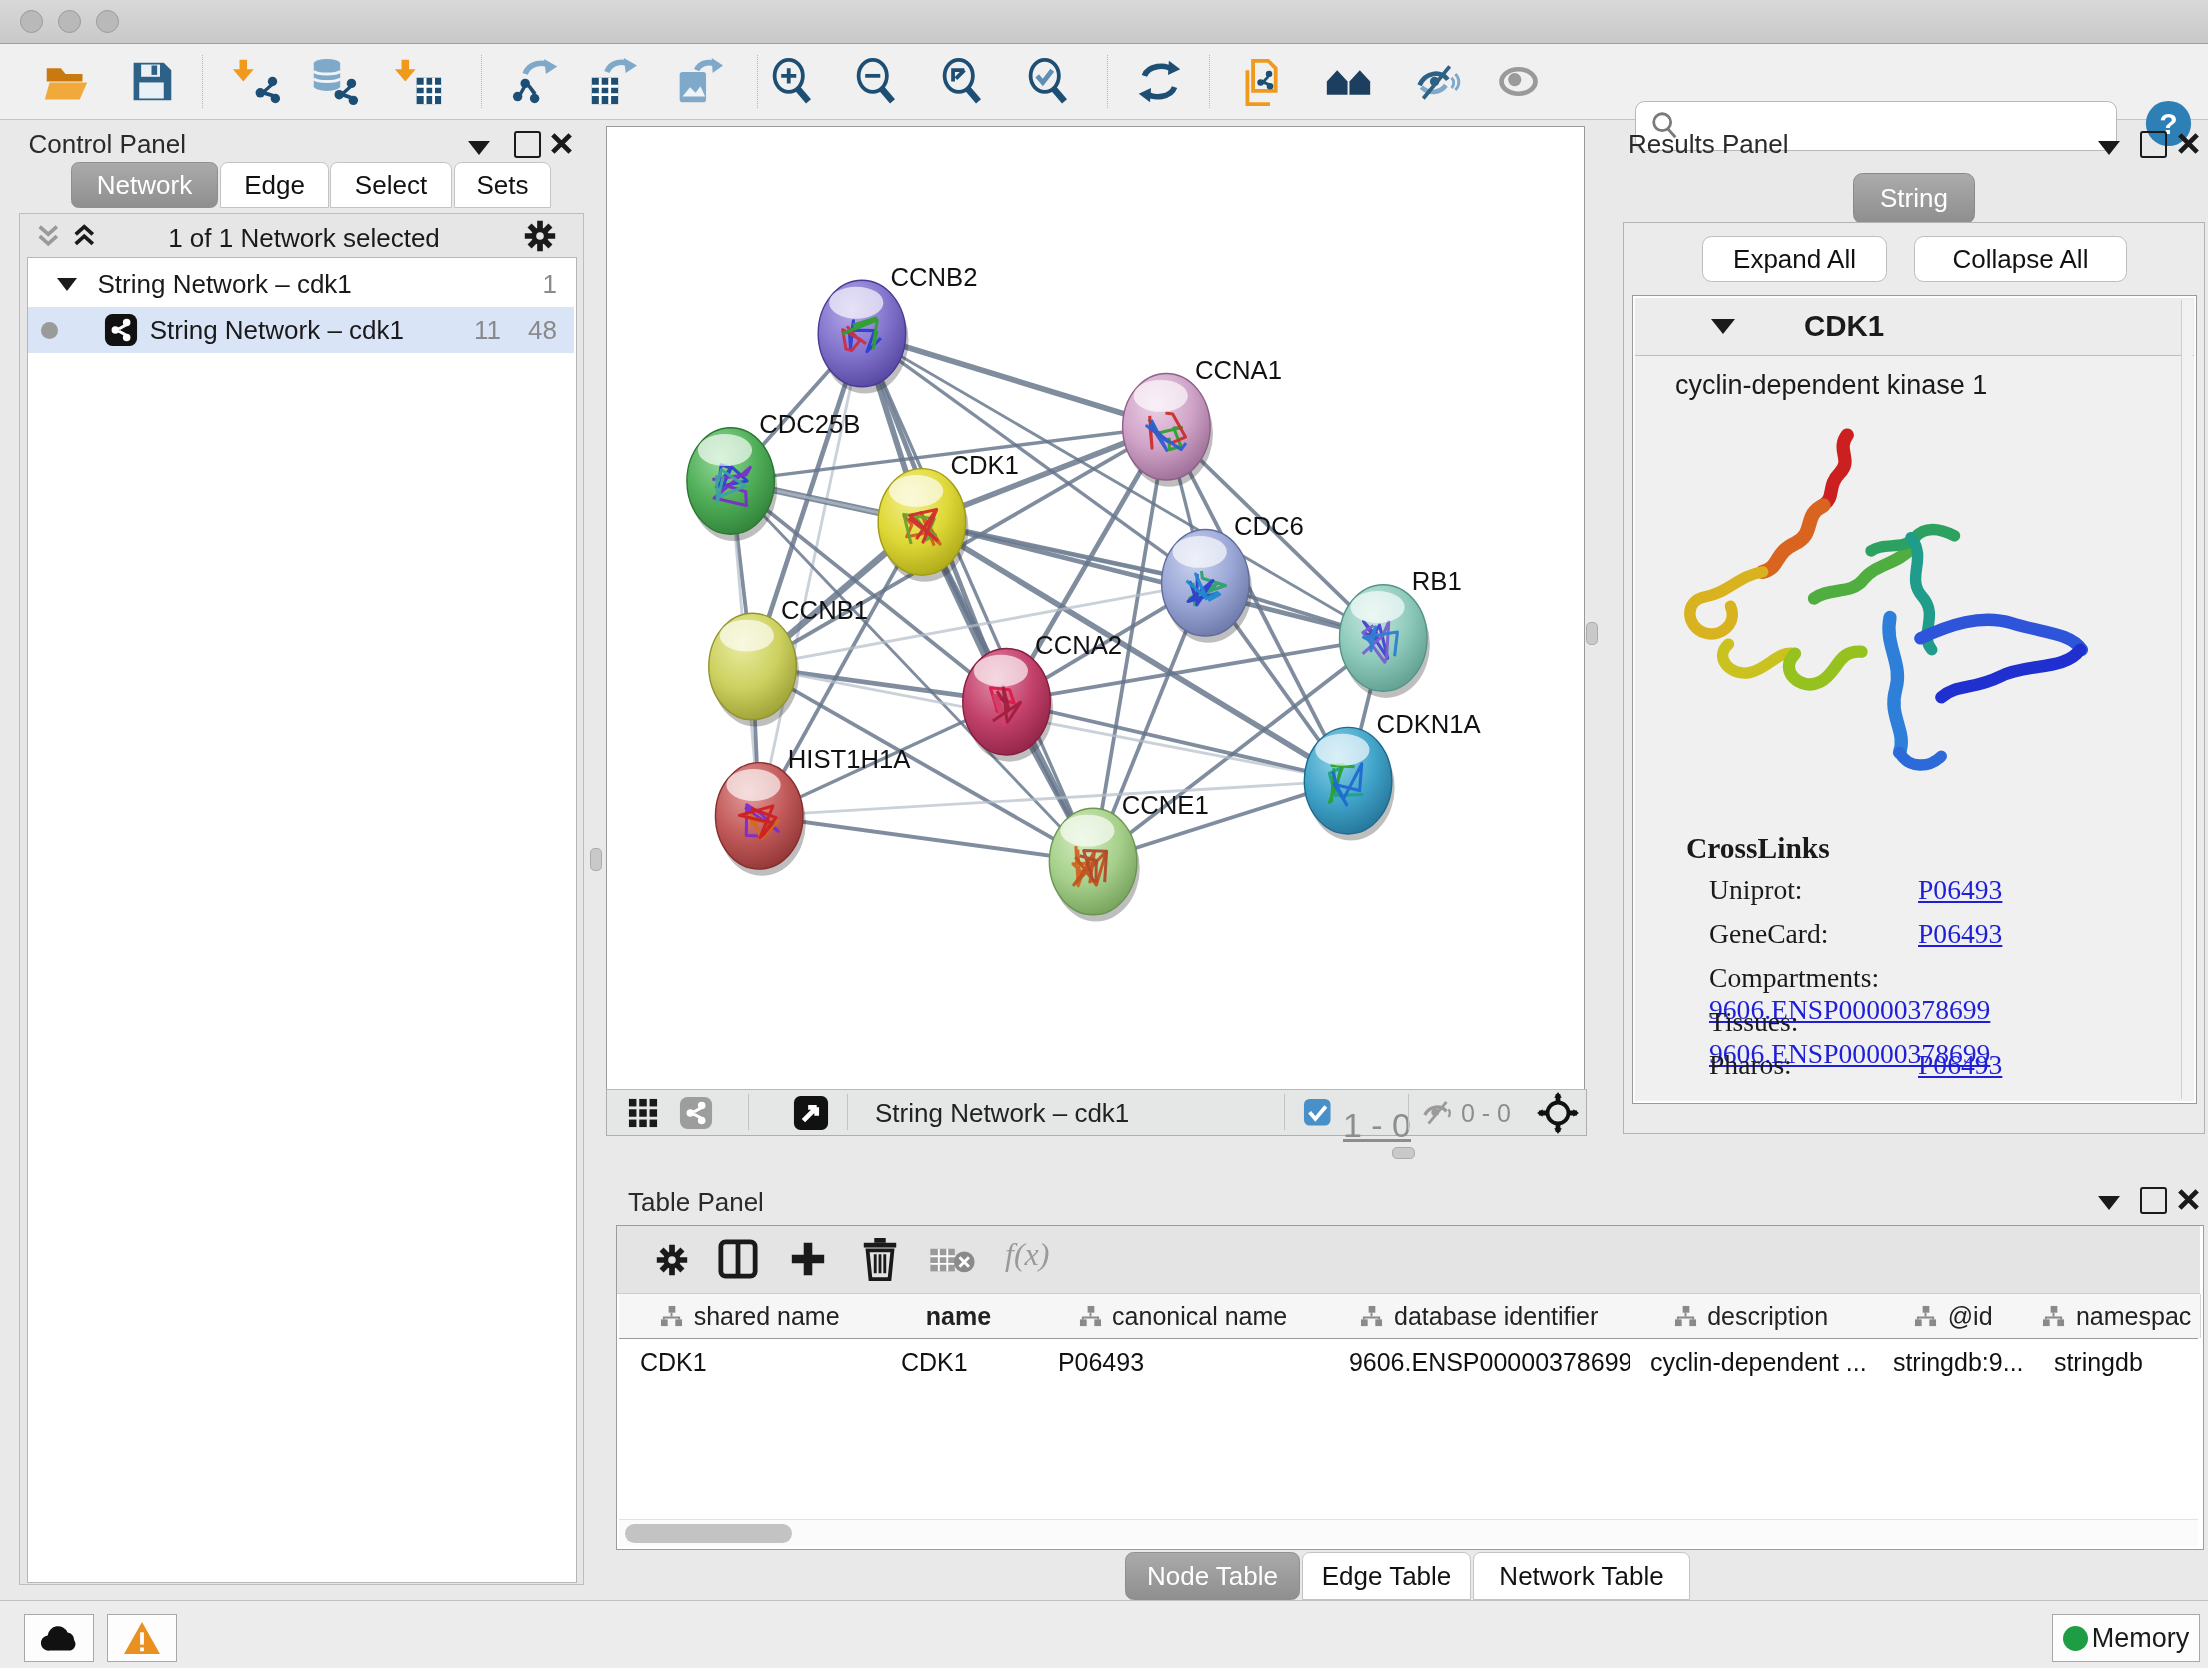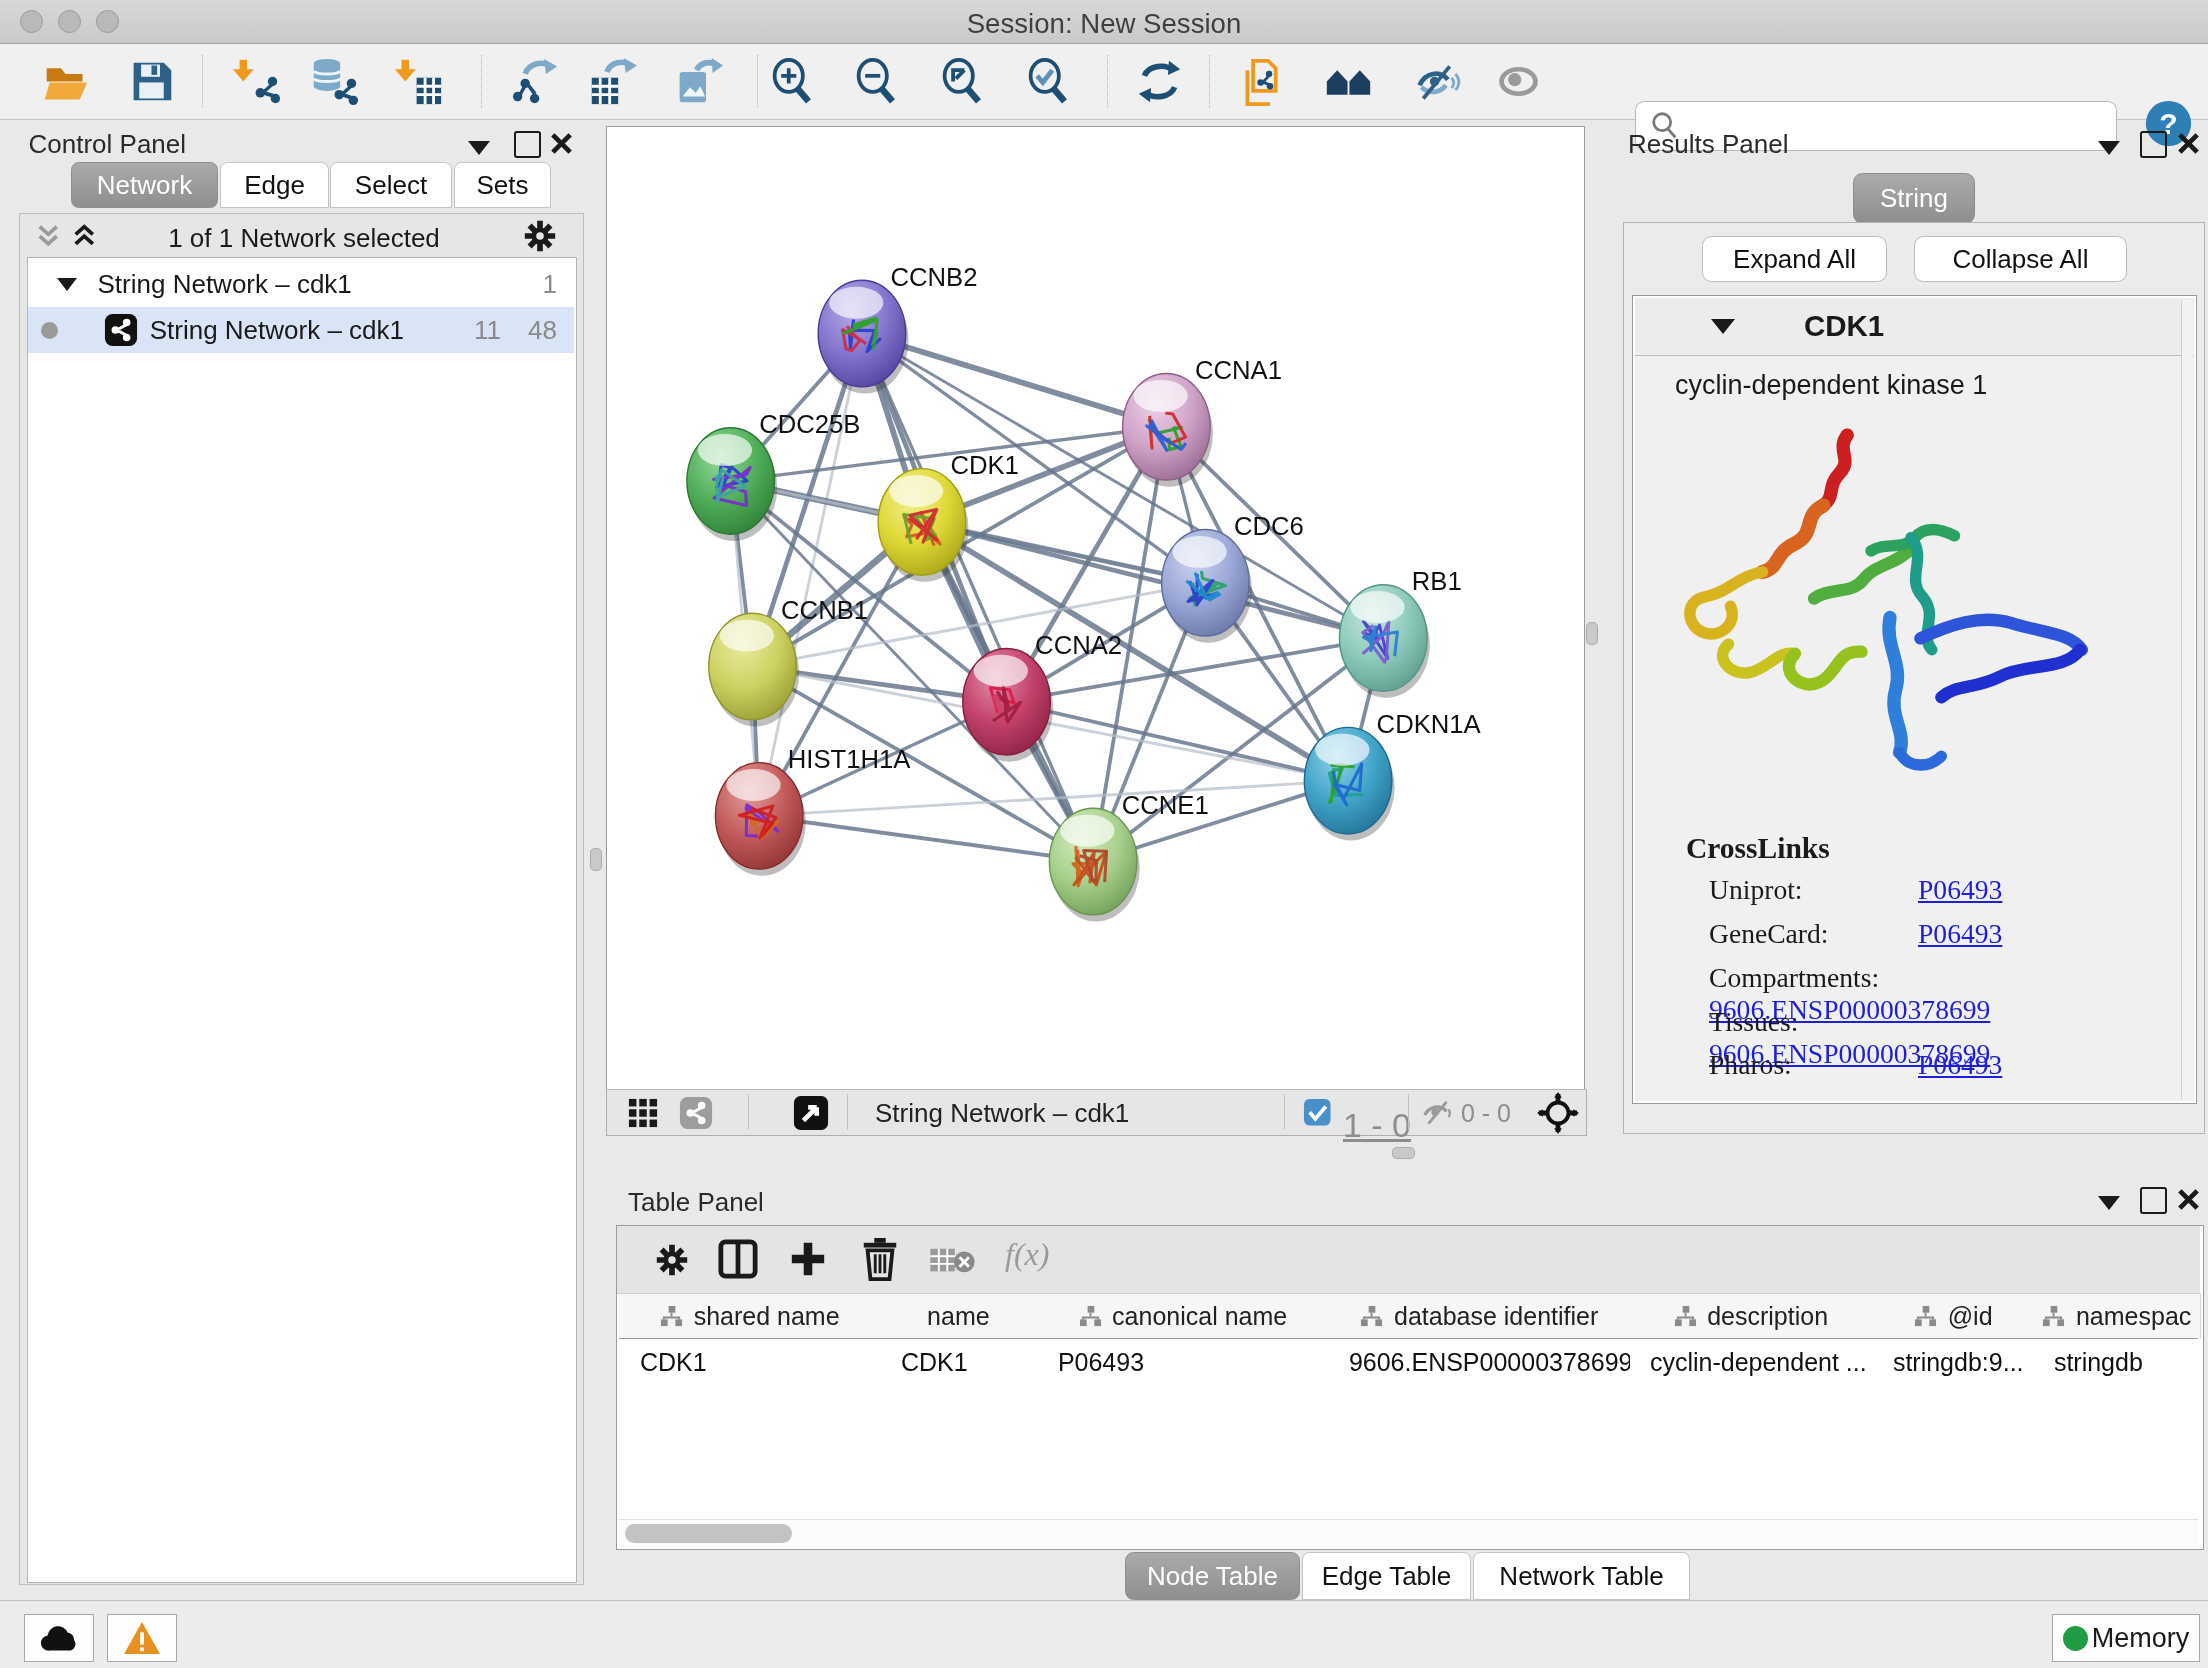--- a/index.html
+++ b/index.html
@@ -64,21 +64,20 @@
 </style>
 </head>
 <body>
 
 <div id="app">
 
   <div class="abs titlebar">
     <div class="abs winbtn" style="left:20px;"></div>
     <div class="abs winbtn" style="left:58px;"></div>
     <div class="abs winbtn" style="left:96px;"></div>
-    <div class="abs title-text">Session: New Session</div>
   </div>
 
   <div class="abs toolbar">
     <span class="abs tbtn" style="left:42px;">
       <svg viewBox="0 0 52 52">
           <path d="M5 12h15l5 6h18v8H5z" fill="#c87a10"></path>
           <path d="M8 27h40l-8 18H3z" fill="#f2a93b"></path>
         </svg>
       </span>
     <span class="abs tbtn" style="left:127px;">
@@ -698,21 +697,21 @@
                 <rect x="10" y="1" width="7" height="7"></rect>
                 <rect x="2" y="15" width="7" height="7"></rect>
                 <rect x="17" y="15" width="7" height="7"></rect>
                 <path d="M12 8h2v4h-2z"></path>
                 <path d="M4 15v-3h18v3h-2v-1H6v1z"></path>
               </g>
             </svg>
           </span>
           <span>shared name</span>
         </div>
-        <div class="th" style="left: 261px; width: 157px;">
+        <div class="th" style="left: 261px; width: 157px; font-weight: bold;">
           <span>name</span>
         </div>
         <div class="th" style="left: 418px; width: 291px;">
           <span>
             <svg width="25" height="23" viewBox="0 0 26 24">
               <g fill="#8a8a8a">
                 <rect x="10" y="1" width="7" height="7"></rect>
                 <rect x="2" y="15" width="7" height="7"></rect>
                 <rect x="17" y="15" width="7" height="7"></rect>
                 <path d="M12 8h2v4h-2z"></path>

